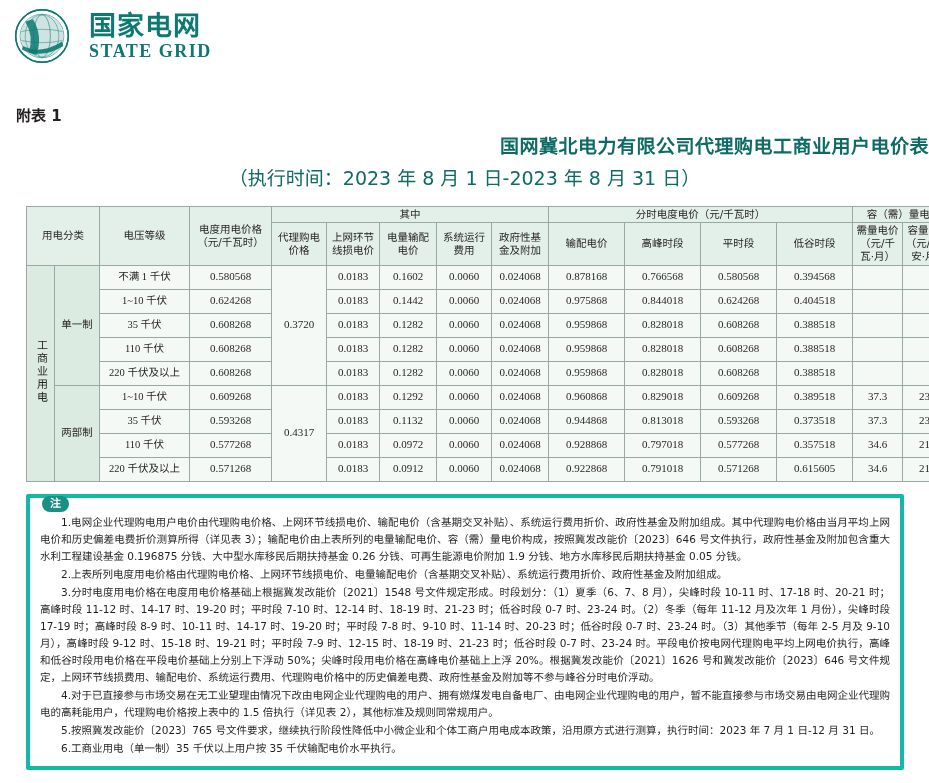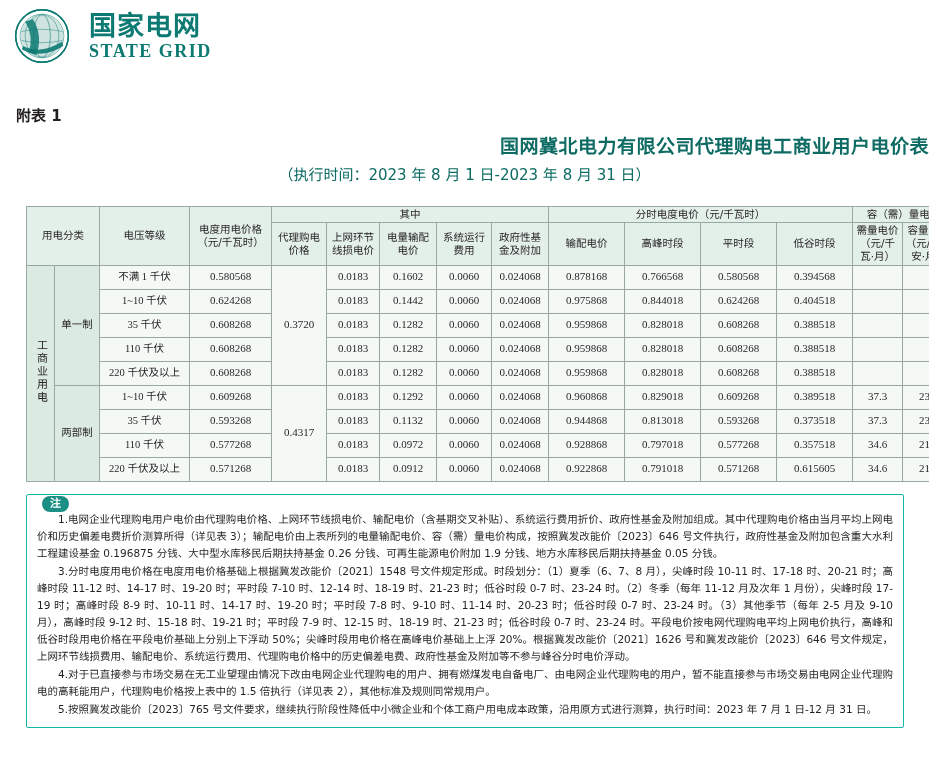--- a/index.html
+++ b/index.html
@@ -77,21 +77,21 @@
     color: #0d6b63;
     letter-spacing: 0.5px;
   }
   .doc-subtitle {
     position: absolute;
     left: 0;
     top: 163px;
     width: 929px;
     text-align: center;
     font-family: "DejaVu Sans", "Liberation Sans", sans-serif;
-    font-size: 15px;
+    font-size: 19px;
     color: #0d6b63;
   }
 
   
   .table-wrap {
     position: absolute;
     left: 26px;
     top: 206px;
     width: 878px;
   }
@@ -143,21 +143,21 @@
     display: inline-block;
     letter-spacing: 2px;
   }
 
   
   .notes {
     position: absolute;
     left: 26px;
     top: 494px;
     width: 878px;
-    border: 1px solid #14b8a6;
+    border: 4px solid #14b8a6;
     border-radius: 2px;
     box-sizing: border-box;
     padding: 16px 10px 8px 10px;
     background: #ffffff;
   }
   .note-badge {
     position: absolute;
     left: 42px;
     top: 496px;
     background: #1b8f84;
@@ -379,17 +379,19 @@
           <td>0.615605</td>
           <td>34.6</td>
           <td>21.6</td>
         </tr>
       </tbody>
   </table>
 </div>
 
 <div class="notes">
     <p class="note-line">1.电网企业代理购电用户电价由代理购电价格、上网环节线损电价、输配电价（含基期交叉补贴）、系统运行费用折价、政府性基金及附加组成。其中代理购电价格由当月平均上网电价和历史偏差电费折价测算所得（详见表 3）；输配电价由上表所列的电量输配电价、容（需）量电价构成，按照冀发改能价〔2023〕646 号文件执行，政府性基金及附加包含重大水利工程建设基金 0.196875 分钱、大中型水库移民后期扶持基金 0.26 分钱、可再生能源电价附加 1.9 分钱、地方水库移民后期扶持基金 0.05 分钱。</p>
+    <p class="note-line">2.上表所列电度用电价格由代理购电价格、上网环节线损电价、电量输配电价（含基期交叉补贴）、系统运行费用折价、政府性基金及附加组成。</p>
     <p class="note-line">3.分时电度用电价格在电度用电价格基础上根据冀发改能价〔2021〕1548 号文件规定形成。时段划分：（1）夏季（6、7、8 月），尖峰时段 10-11 时、17-18 时、20-21 时；高峰时段 11-12 时、14-17 时、19-20 时；平时段 7-10 时、12-14 时、18-19 时、21-23 时；低谷时段 0-7 时、23-24 时。（2）冬季（每年 11-12 月及次年 1 月份），尖峰时段 17-19 时；高峰时段 8-9 时、10-11 时、14-17 时、19-20 时；平时段 7-8 时、9-10 时、11-14 时、20-23 时；低谷时段 0-7 时、23-24 时。（3）其他季节（每年 2-5 月及 9-10 月），高峰时段 9-12 时、15-18 时、19-21 时；平时段 7-9 时、12-15 时、18-19 时、21-23 时；低谷时段 0-7 时、23-24 时。平段电价按电网代理购电平均上网电价执行，高峰和低谷时段用电价格在平段电价基础上分别上下浮动 50%；尖峰时段用电价格在高峰电价基础上上浮 20%。根据冀发改能价〔2021〕1626 号和冀发改能价〔2023〕646 号文件规定，上网环节线损费用、输配电价、系统运行费用、代理购电价格中的历史偏差电费、政府性基金及附加等不参与峰谷分时电价浮动。</p>
     <p class="note-line">4.对于已直接参与市场交易在无工业望理由情况下改由电网企业代理购电的用户、拥有燃煤发电自备电厂、由电网企业代理购电的用户，暂不能直接参与市场交易由电网企业代理购电的高耗能用户，代理购电价格按上表中的 1.5 倍执行（详见表 2），其他标准及规则同常规用户。</p>
     <p class="note-line">5.按照冀发改能价〔2023〕765 号文件要求，继续执行阶段性降低中小微企业和个体工商户用电成本政策，沿用原方式进行测算，执行时间：2023 年 7 月 1 日-12 月 31 日。</p>
+    <p class="note-line">6.工商业用电（单一制）35 千伏以上用户按 35 千伏输配电价水平执行。</p>
   </div>
 <div class="note-badge">注</div>
 
 </body></html>

